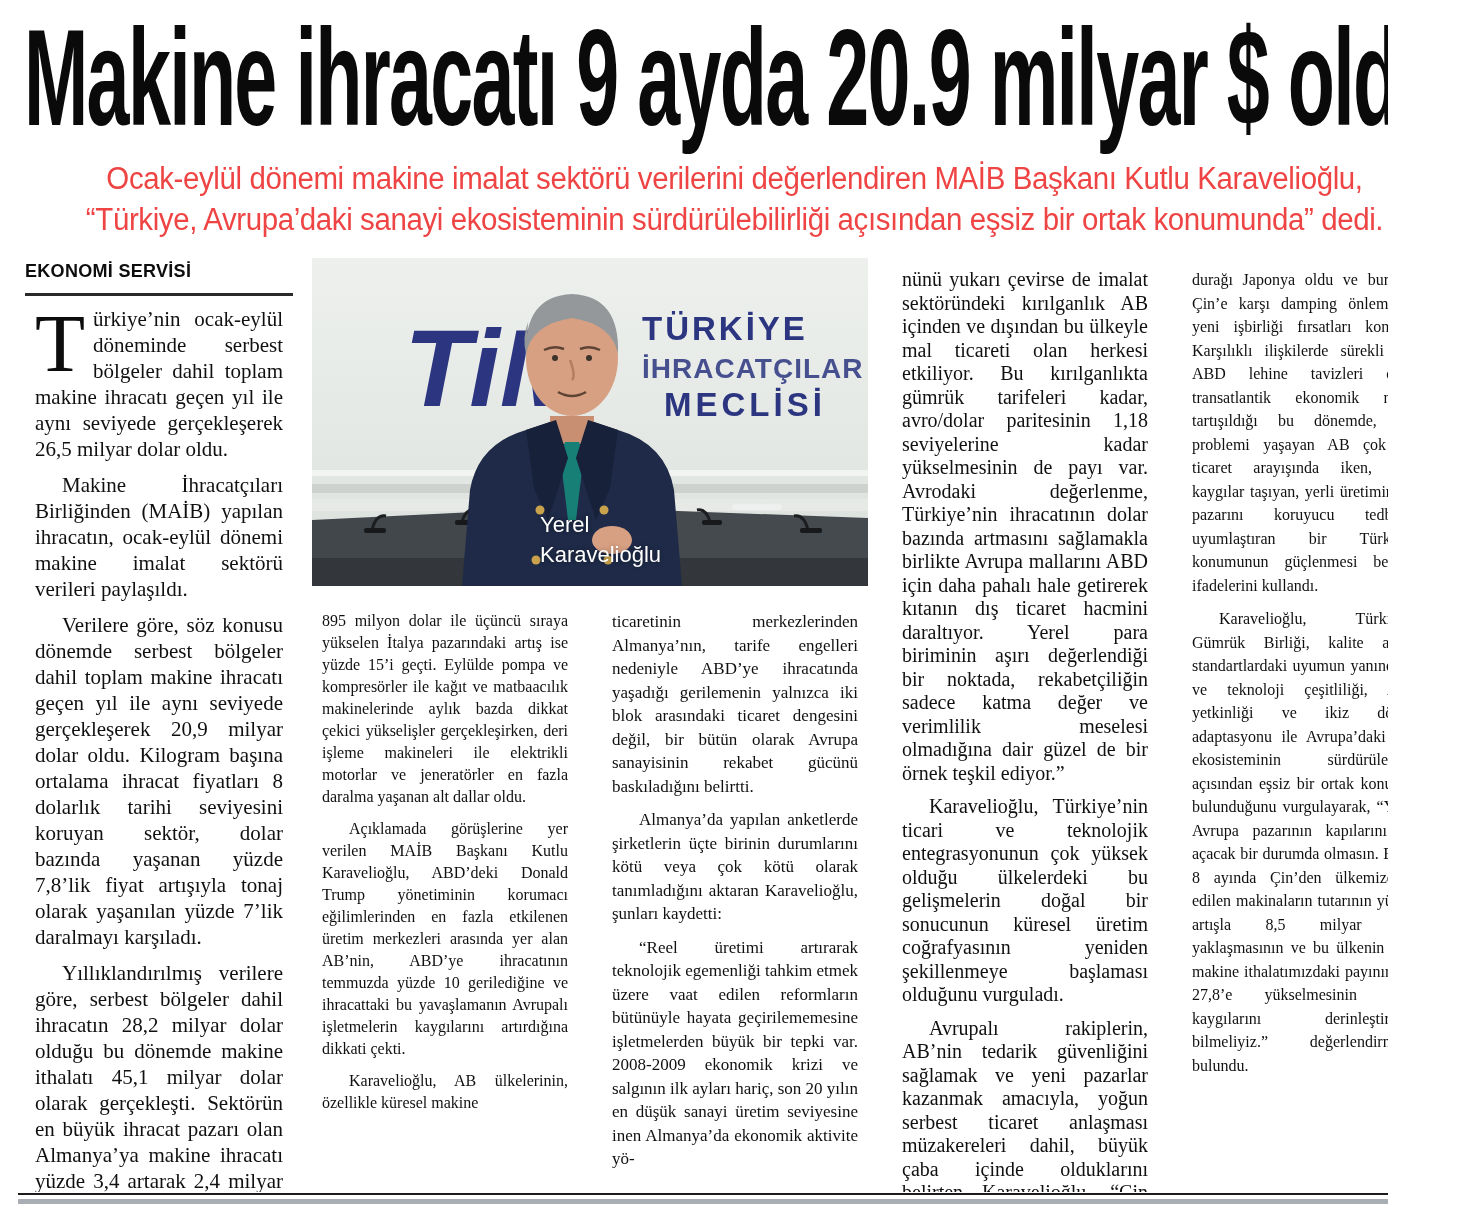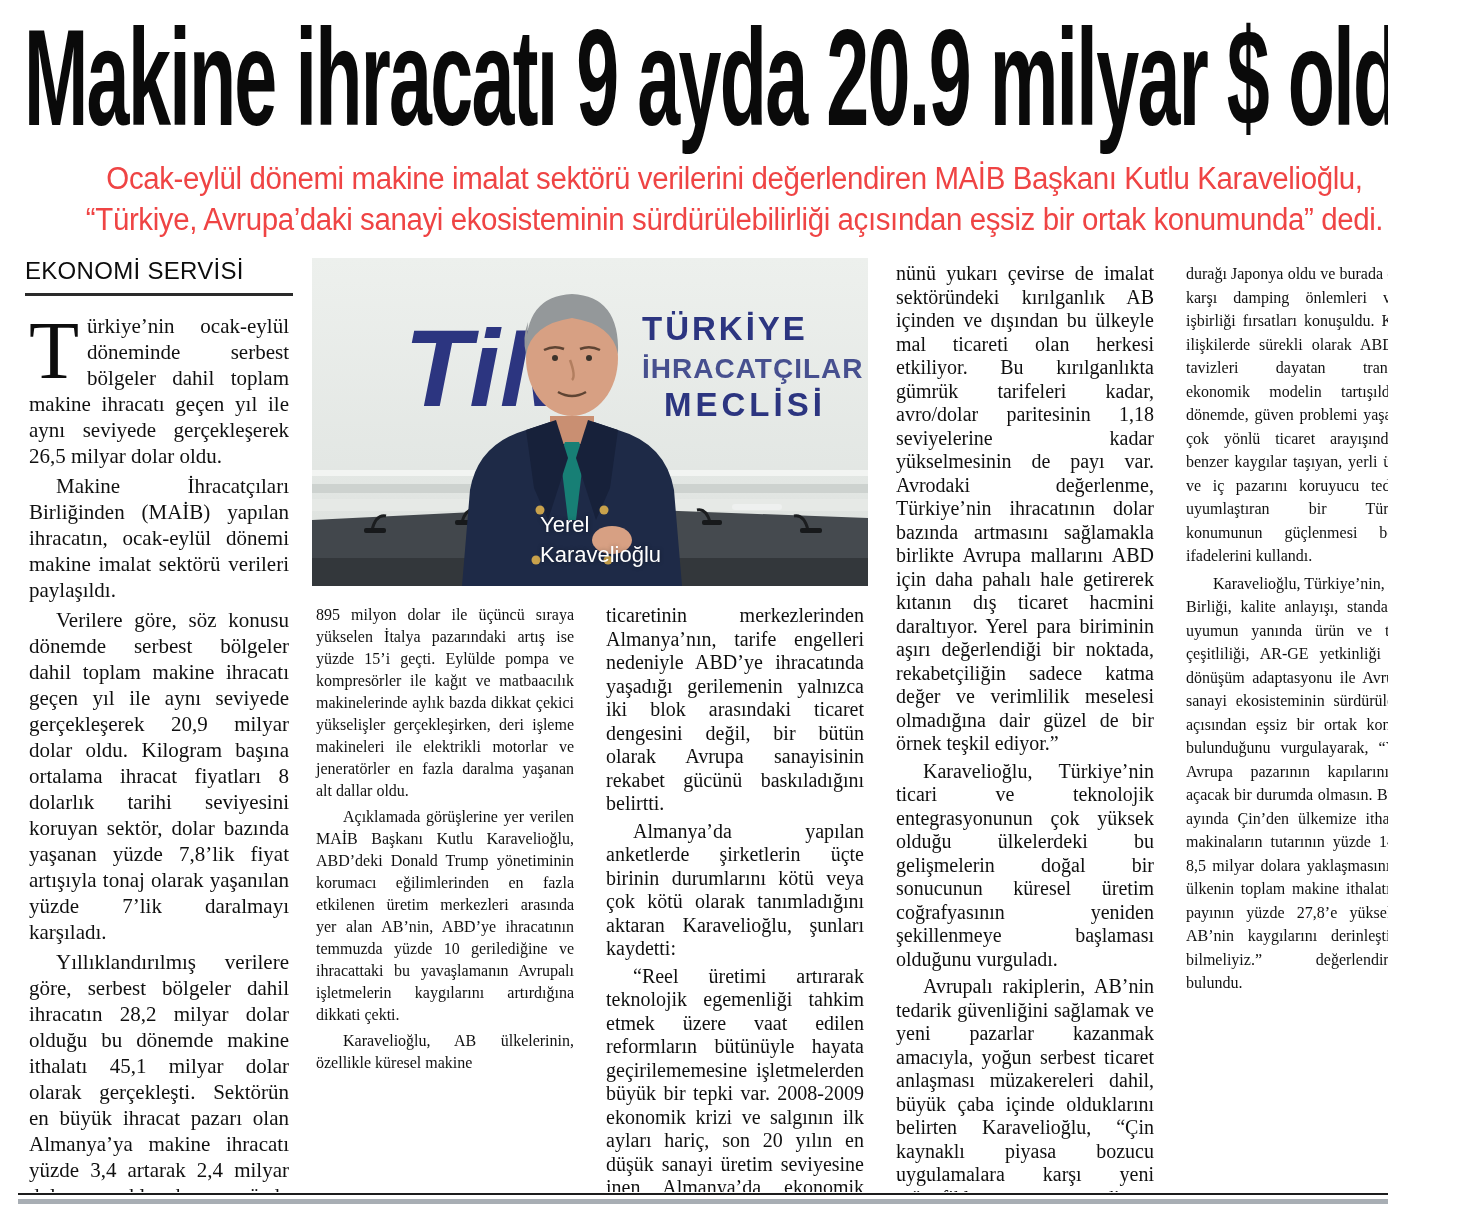--- a/index.html
+++ b/index.html
@@ -11,30 +11,30 @@
   .headline-text{font-family:"Liberation Sans", sans-serif;font-weight:700;font-size:138px;
                  fill:#0a0a0a;letter-spacing:-3px;}
 
   
   .subhead{position:absolute;left:0;top:158px;width:1469px;text-align:center;
            font-family:"Liberation Sans", sans-serif;color:#ef4444;}
   .subhead .line{white-space:nowrap;font-size:31px;line-height:41px;letter-spacing:-0.4px;
                  transform:scaleX(0.95);transform-origin:center;}
 
   
-  .section-head{font-family:"Liberation Sans", sans-serif;font-weight:400;font-size:24px;
+  .section-head{font-family:"Liberation Sans", sans-serif;font-weight:700;font-size:18px;
                 letter-spacing:0.3px;color:#0d0d0d;border-bottom:3px solid #2a2a2a;
-                padding:2px 0 9px 0;margin:0 0 17px 0;}
+                padding:2px 0 9px 0;margin:0 0 4px 0;}
 
   
   .col{position:absolute;text-align:justify;overflow:hidden;}
-  .col p{margin:4px;}
+  .col p{margin:10px;}
   .c1{left:25px;top:256px;width:268px;height:936px;font-size:21px;line-height:26px;}
   .c2{left:312px;top:600px;width:266px;height:592px;font-size:16px;line-height:22px;}
-  .c3{left:602px;top:600px;width:266px;height:592px;font-size:20px;line-height:23.5px;}
+  .c3{left:602px;top:600px;width:266px;height:592px;font-size:17px;line-height:23.5px;}
   .c4{left:892px;top:258px;width:266px;height:934px;font-size:20px;line-height:23.5px;}
   .c5{left:1182px;top:258px;width:264px;height:934px;font-size:16px;line-height:23.5px;}
   .ind{text-indent:27px;}
   .dropcap{float:left;font-size:82px;line-height:72px;padding:2px 8px 0 0;font-weight:400;
            color:#0d0d0d;font-family:"Liberation Serif", serif;}
 
   
   .photo{position:absolute;left:312px;top:258px;width:556px;height:328px;overflow:hidden;
          background:#e8ebe8;}
   .photo svg{display:block;}

